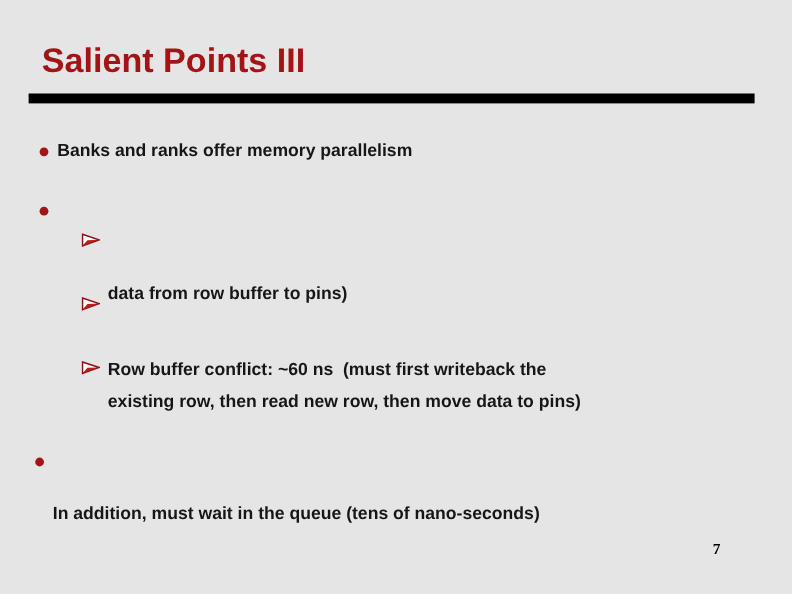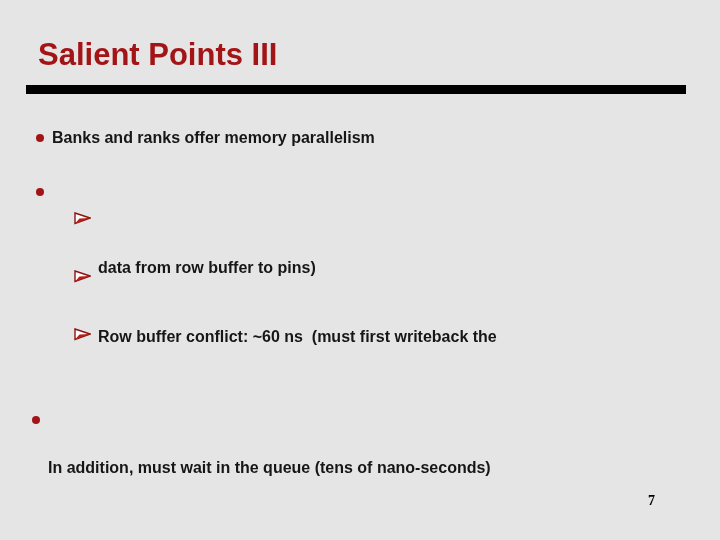--- a/index.html
+++ b/index.html
@@ -64,19 +64,20 @@
   <svg class="arrow" style="left:74px;top:269px;" viewBox="0 0 17 14">
     <polygon points="1,2 16,7 1,12.5" fill="#ffffff" stroke="#8B1412" stroke-width="1.4"></polygon>
     <polygon points="1,12.5 16,7 5.5,7.4" fill="#B6201A"></polygon>
   </svg>
 
   <svg class="arrow" style="left:74px;top:327px;" viewBox="0 0 17 14">
     <polygon points="1,2 16,7 1,12.5" fill="#ffffff" stroke="#8B1412" stroke-width="1.4"></polygon>
     <polygon points="1,12.5 16,7 5.5,7.4" fill="#B6201A"></polygon>
   </svg>
   <div class="line" style="left:98px;top:322px;">Row buffer conflict: ~60 ns  (must first writeback the</div>
+  <div class="line" style="left:98px;top:351px;">existing row, then read new row, then move data to pins)</div>
 
   <div class="dot" style="left:32px;top:416px;background:#A31417;"></div>
   <div class="line" style="left:48px;top:405px;margin-top:48px;">In addition, must wait in the queue (tens of nano-seconds)</div>
 
   <div class="pagenum">7</div>
 
 </div>
 
 </body></html>

